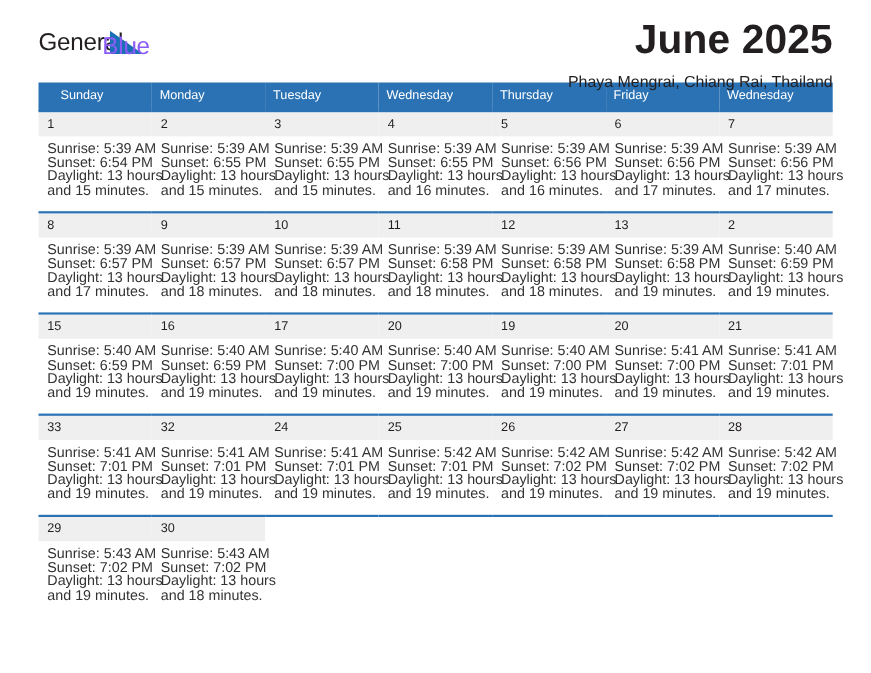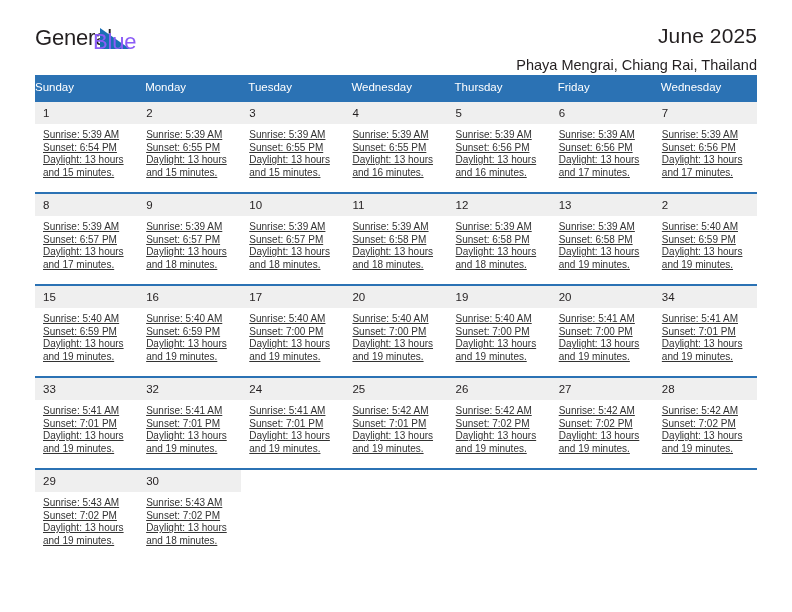--- a/index.html
+++ b/index.html
@@ -60,28 +60,28 @@
     color: #8b5cf6;
   }
 
   .title-block {
     position: absolute;
     right: 0;
     top: 20px;
     text-align: right;
   }
   .cal-title {
-    font-size: 21px;
-    font-weight: normal;
+    font-size: 37px;
+    font-weight: bold;
     color: #231f20;
     line-height: 32px;
     letter-spacing: 0.1px;
   }
   .cal-subtitle {
-    margin-top: 4px;
+    margin-top: 14px;
     font-size: 14.5px;
     color: #231f20;
     line-height: 18px;
   }
 
   
   .calendar {
     width: 722px;
     border-collapse: collapse;
     table-layout: fixed;
@@ -100,43 +100,42 @@
   .calendar td {
     vertical-align: top;
     padding: 0;
     border: none;
     width: 103px;
     height: 90px;
   }
   .calendar tr.week-row > td {
     border-top: 2px solid #2b72b4;
   }
-  .calendar tr.header-row th:first-child { padding-left: 0; }
+  .calendar tr.header-row th:first-child { padding-left: 20px; }
 
   .cell-inner {
     height: 90px;
     box-sizing: border-box;
   }
   .daynum {
     background: #efefef;
     font-size: 11.5px;
     color: #231f20;
     line-height: 14px;
     padding: 4px 0 4px 8px;
   }
   .daynum.empty {
     background: transparent;
     color: transparent;
   }
   .details {
     padding: 5px 6px 0 8px;
-    font-size: 10px;
+    font-size: 13px;
     line-height: 12.6px;
     color: #333333;
-    text-decoration: underline;
   }
   .details div { white-space: nowrap; }
   .cell-empty .details { visibility: hidden; }
 </style>
 </head>
 <body>
 
 <div class="page">
 
   <div class="header">
@@ -391,21 +390,21 @@
               <div class="details">
                 <div>Sunrise: 5:41 AM</div>
                 <div>Sunset: 7:00 PM</div>
                 <div>Daylight: 13 hours</div>
                 <div>and 19 minutes.</div>
               </div>
             </div>
           </td>
           <td>
             <div class="cell-inner">
-              <div class="daynum">34</div>
+              <div class="daynum">21</div>
               <div class="details">
                 <div>Sunrise: 5:41 AM</div>
                 <div>Sunset: 7:01 PM</div>
                 <div>Daylight: 13 hours</div>
                 <div>and 19 minutes.</div>
               </div>
             </div>
           </td>
         </tr>
         <tr class="week-row">

